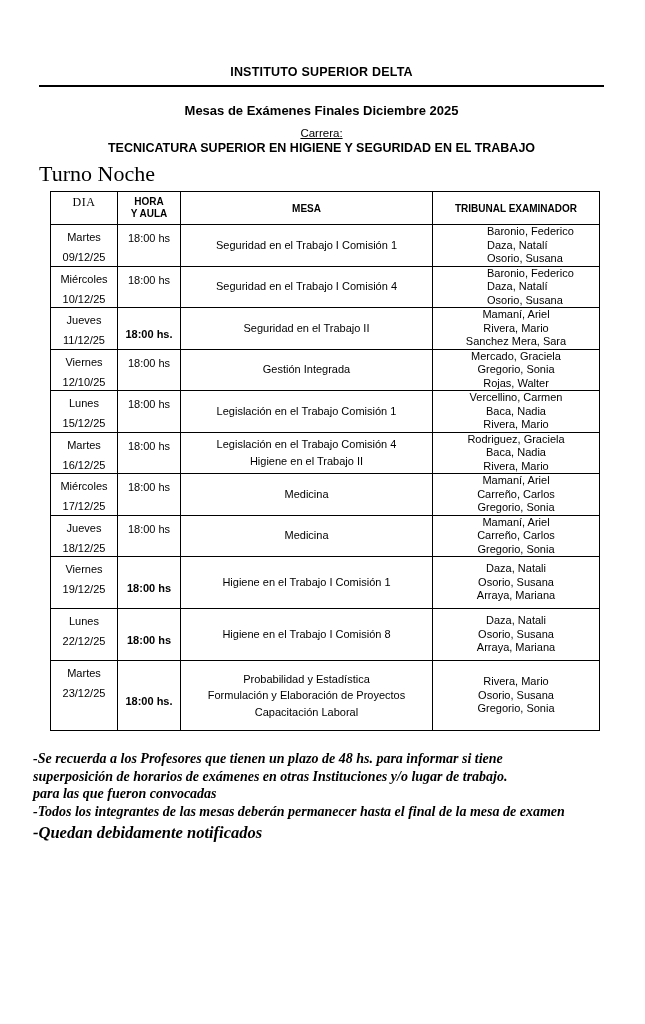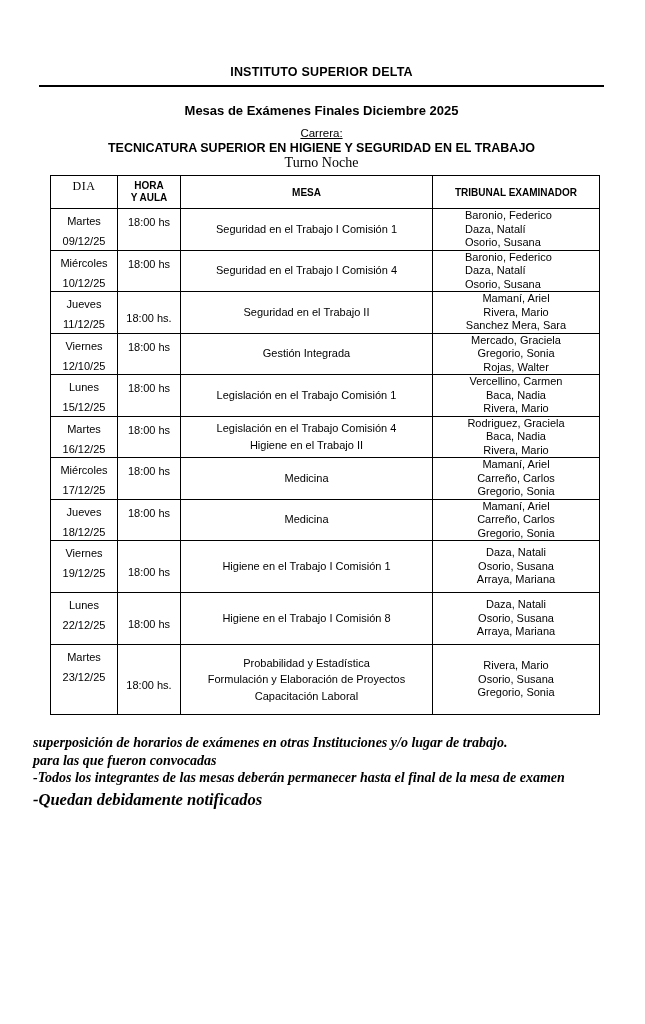--- a/index.html
+++ b/index.html
@@ -13,21 +13,21 @@
 
   .institution {
     font-size:12.5px; font-weight:bold; text-align:center; margin:0;
     letter-spacing:0.2px;
   }
   .rule { border:none; border-top:2.8px solid #000; margin:6px 0 0 0; }
 
   .doc-title { margin-top:16px; font-size:13px; font-weight:bold; text-align:center; }
   .career-label { margin-top:9px; font-size:11.5px; text-align:center; text-decoration:underline; }
   .career-name { margin-top:2px; font-size:12.5px; font-weight:bold; text-align:center; }
-  .shift { font-family:"Liberation Serif", serif; font-size:14px; text-align:center; }
+  .shift { margin-top:6px; font-family:"Liberation Serif", serif; font-size:22px; text-align:left; }
 
   table.exam {
     border-collapse:collapse; table-layout:fixed;
     margin:4px 0 0 11px;
   }
   table.exam th, table.exam td { border:1.5px solid #000; overflow:hidden; }
 
   thead tr { height:33px; }
   th { font-size:10px; text-align:center; vertical-align:middle; padding:0; }
   th.h-dia {
@@ -37,25 +37,25 @@
   th.h-hora { line-height:12.5px; padding:0 12px; }
 
   tbody tr { height:40px; }
   tbody tr.tall { height:52px; }
   tbody tr.xtall { height:70px; }
 
   td { font-size:11px; text-align:center; vertical-align:middle; padding:0; }
   td.col-dia { vertical-align:top; padding-top:7px; line-height:11px; }
   td.col-dia .day-date { margin-top:9px; }
   td.col-hora { vertical-align:top; padding-top:8px; line-height:11px; }
-  td.col-hora.mid { vertical-align:middle; padding-top:12px; }
+  td.col-hora.mid { vertical-align:middle; padding-top:12px;font-weight:bold; }
   td.col-mesa { line-height:11px; }
   td.col-mesa .mesa-line { margin:5.5px 0; }
   td.col-trib { line-height:13.5px; }
-  td.col-trib.left { text-align:left; padding-left:32px; }
+  td.col-trib.left { text-align:left; padding-left:54px; }
 
   .notes {
     margin:19px 0 0 -6px; width:600px;
     font-family:"Liberation Serif", serif; font-weight:bold; font-style:italic;
     font-size:14px; line-height:17.5px; white-space:nowrap;
   }
   .note-final { font-size:16.5px; margin-top:4px; }
 </style>
 </head>
 <body>
@@ -252,20 +252,21 @@
             <div class="trib-line">Rivera, Mario</div>
             <div class="trib-line">Osorio, Susana</div>
             <div class="trib-line">Gregorio, Sonia</div>
           </td>
         </tr>
       </tbody>
   </table>
 
   <div class="notes">
     <div>
+        <div class="note-line">-Se recuerda a los Profesores que tienen un plazo de 48 hs. para informar si tiene</div>
         <div class="note-line">superposición de horarios de exámenes en otras Instituciones y/o lugar de trabajo.</div>
         <div class="note-line">para las que fueron convocadas</div>
         <div class="note-line">-Todos los integrantes de las mesas deberán permanecer hasta el final de la mesa de examen</div>
       </div>
     <div class="note-final">-Quedan debidamente notificados</div>
   </div>
 
 </div>
 
 </body></html>

